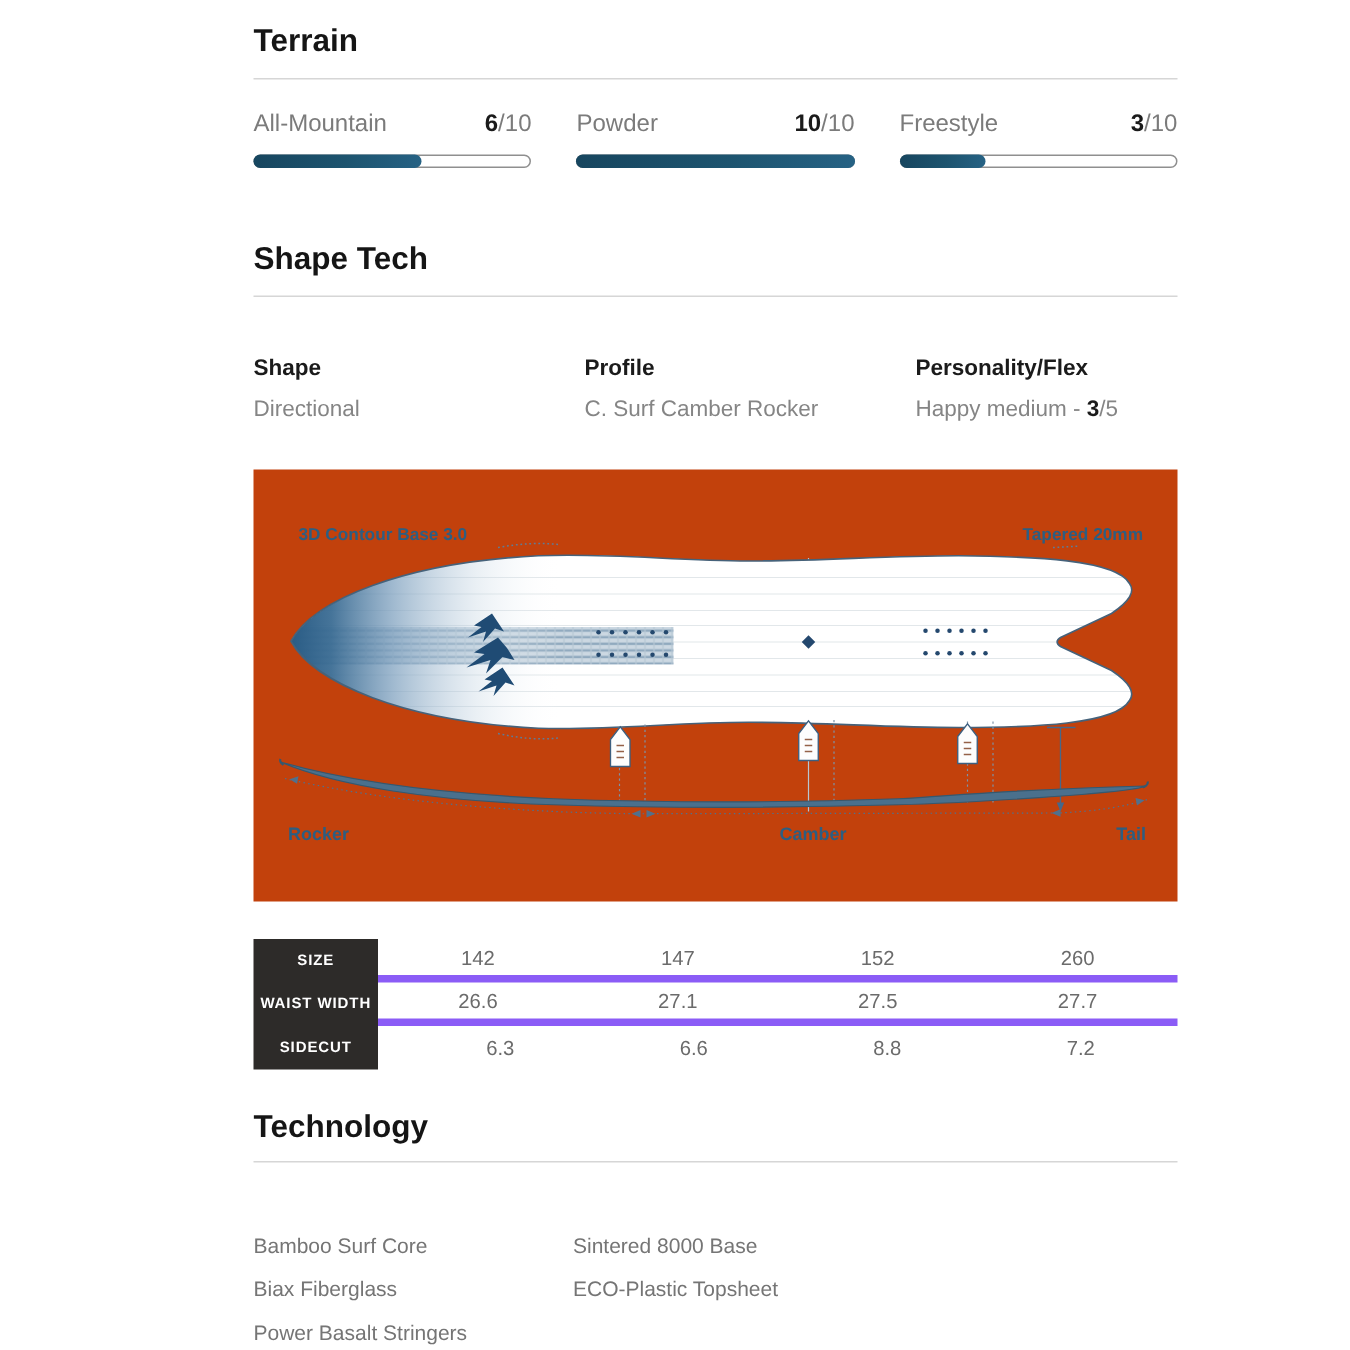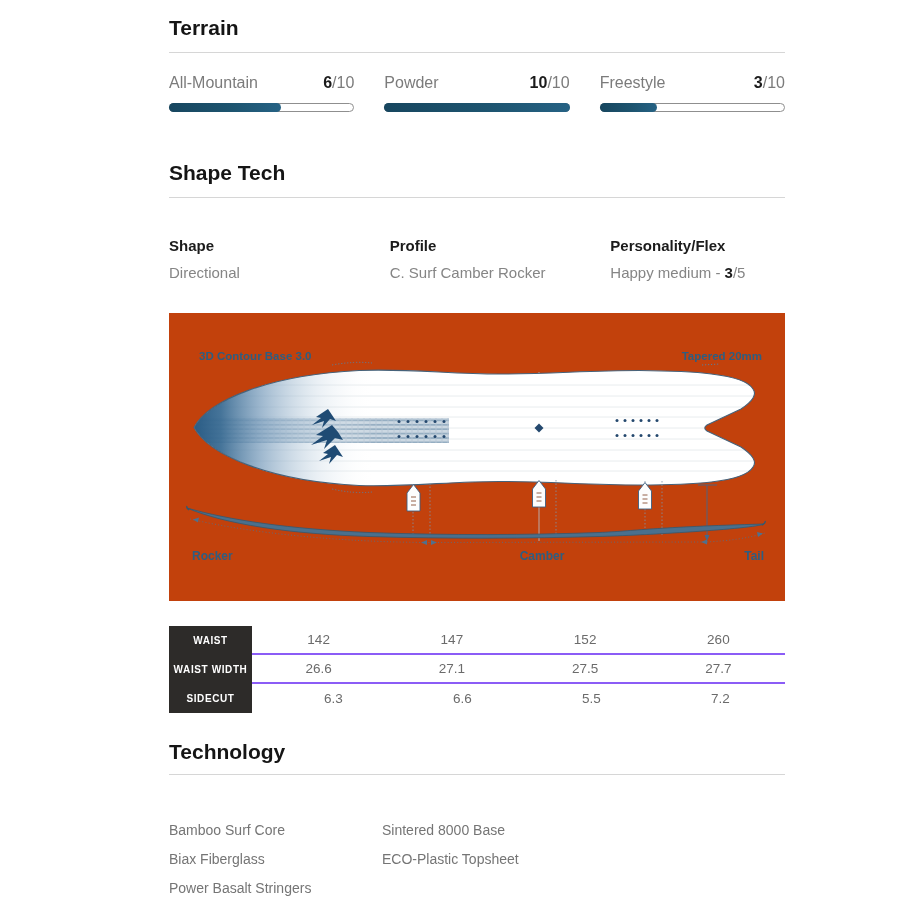--- a/index.html
+++ b/index.html
@@ -37,21 +37,21 @@
   .diagram { margin-top:32px; width:616px; height:288px; background:#c2410c; }
   .diagram svg { display:block; }
 
   
   .size-table { margin-top:25px; display:flex; width:616px; }
   .st-headers { width:83px; background:#2d2b29; display:flex; flex-direction:column; }
   .st-header { height:29px; display:flex; align-items:center; justify-content:center;
     color:#ffffff; font-size:10px; font-weight:bold; letter-spacing:0.6px; }
   .st-body { flex:1 1 0; display:flex; flex-direction:column; }
   .st-row { height:29px; display:grid; grid-template-columns:repeat(4,1fr);
-    align-items:center; border-bottom:2px solid #8b5cf6; }
+    align-items:center; border-bottom:5px solid #8b5cf6; }
   .st-row:last-child { border-bottom:none;padding-left:17px; }
   .st-cell { text-align:center; font-size:13.5px; color:#6b6b6b; }
 
   
   .tech-title { margin-top:27px; }
   .rule-tech { margin-top:10px; }
   .tech-list { display:flex; margin-top:41px; }
   .tech-col { width:213px; }
   .tech-col + .tech-col { width:auto; }
   .tech-item { font-size:14px; color:#757575; line-height:29px; }
@@ -256,41 +256,41 @@
         </g>
 
         <text x="23" y="247" font-size="12" font-weight="bold" fill="#2c5e82">Rocker</text>
         <text x="373" y="247" text-anchor="middle" font-size="12" font-weight="bold" fill="#2c5e82">Camber</text>
         <text x="595" y="247" text-anchor="end" font-size="12" font-weight="bold" fill="#2c5e82">Tail</text>
       </svg>
     </div>
 
     <div class="size-table">
       <div class="st-headers">
-        <div class="st-header">WAIST</div>
+        <div class="st-header">SIZE</div>
         <div class="st-header">WAIST WIDTH</div>
         <div class="st-header">SIDECUT</div>
       </div>
       <div class="st-body">
         <div class="st-row">
           <div class="st-cell">142</div>
           <div class="st-cell">147</div>
           <div class="st-cell">152</div>
           <div class="st-cell">260</div>
         </div>
         <div class="st-row">
           <div class="st-cell">26.6</div>
           <div class="st-cell">27.1</div>
           <div class="st-cell">27.5</div>
           <div class="st-cell">27.7</div>
         </div>
         <div class="st-row">
           <div class="st-cell">6.3</div>
           <div class="st-cell">6.6</div>
-          <div class="st-cell">5.5</div>
+          <div class="st-cell">8.8</div>
           <div class="st-cell">7.2</div>
         </div>
       </div>
     </div>
 
     <h2 class="sec-title tech-title">Technology</h2>
     <hr class="rule rule-tech">
 
     <div class="tech-list">
       <div class="tech-col">

